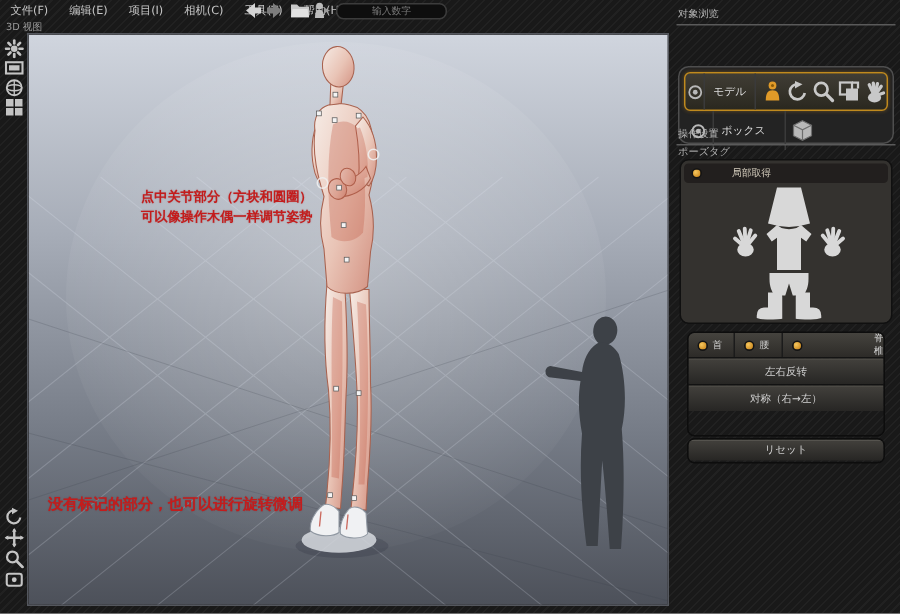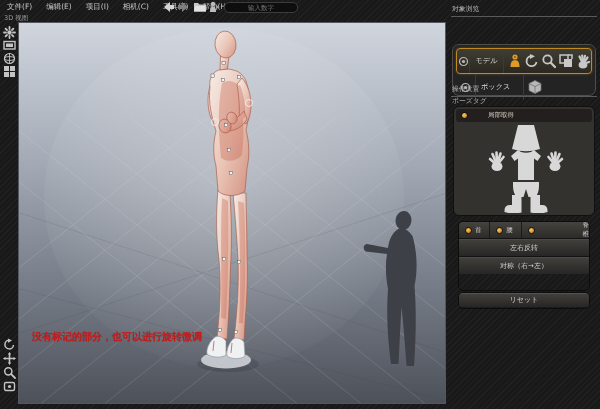--- a/index.html
+++ b/index.html
@@ -283,20 +283,24 @@
             <rect x="199.5" y="305.5" width="3.2" height="3.2"></rect>
           <rect x="215.5" y="307.5" width="3.2" height="3.2"></rect>
         </g>
         <g fill="none" stroke="#f0f0f0" stroke-width="1" opacity="0.9">
           <circle cx="230" cy="80" r="3.5"></circle>
             <circle cx="196" cy="99" r="3.5"></circle>
         </g>
       </g>
     </svg>
 
+    <div class="annot annot1">
+      <div>点中关节部分（方块和圆圈）</div>
+      <div>可以像操作木偶一样调节姿势</div>
+    </div>
     <div class="annot annot2">没有标记的部分，也可以进行旋转微调</div>
   </div>
 
   <div class="right-panel">
 
     <div class="section-hd hd1">对象浏览</div>
 
     <div class="ob-box">
 
       <div class="ob-row selected">

